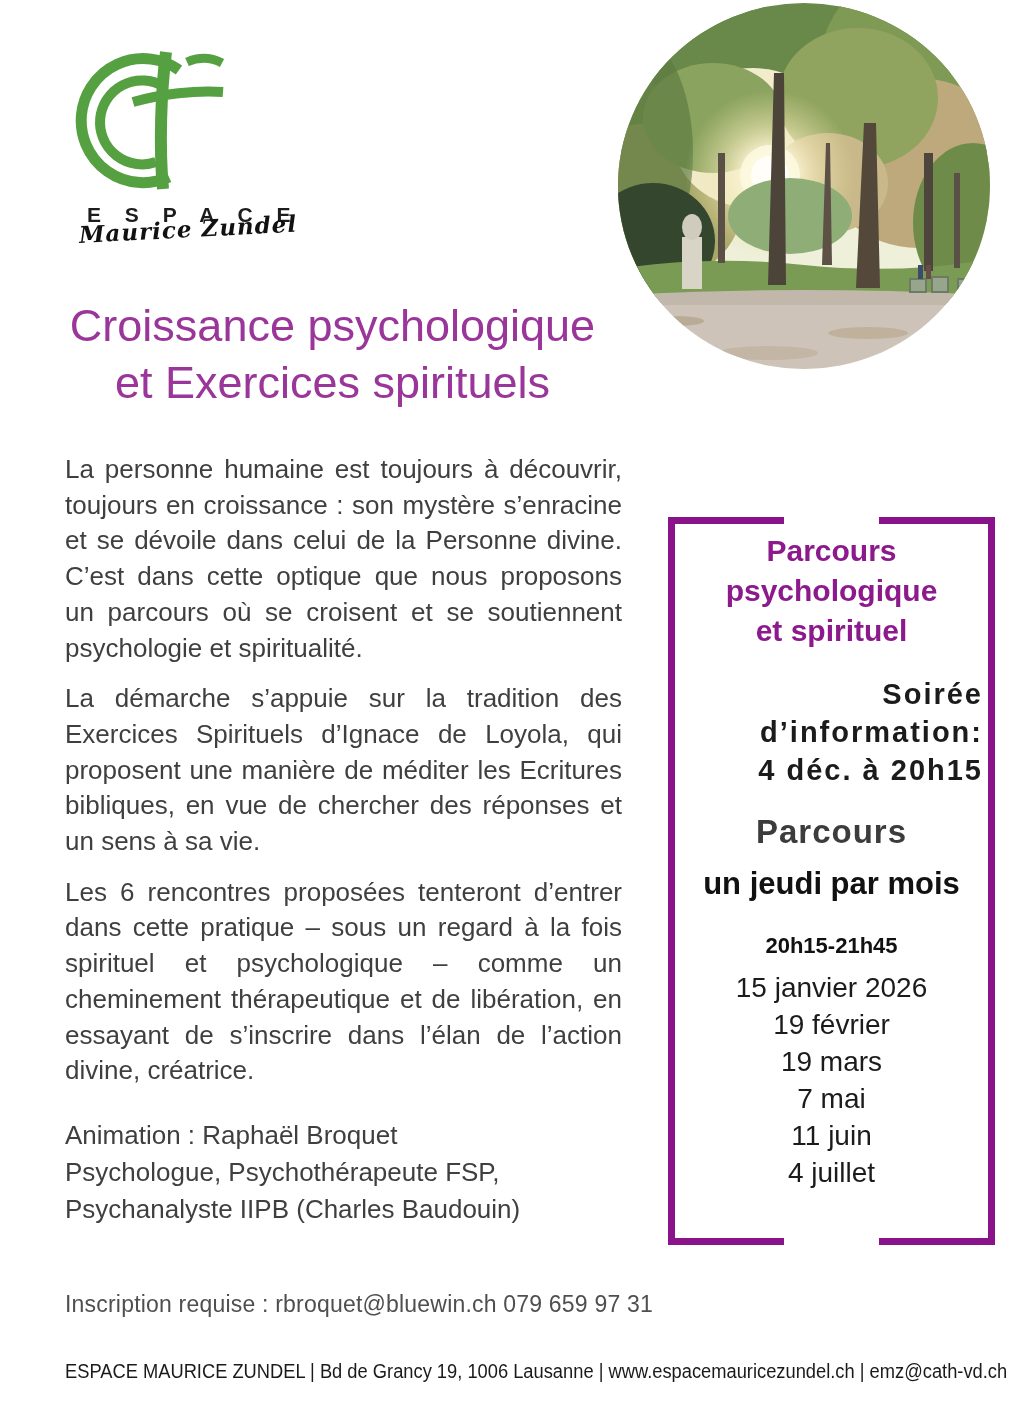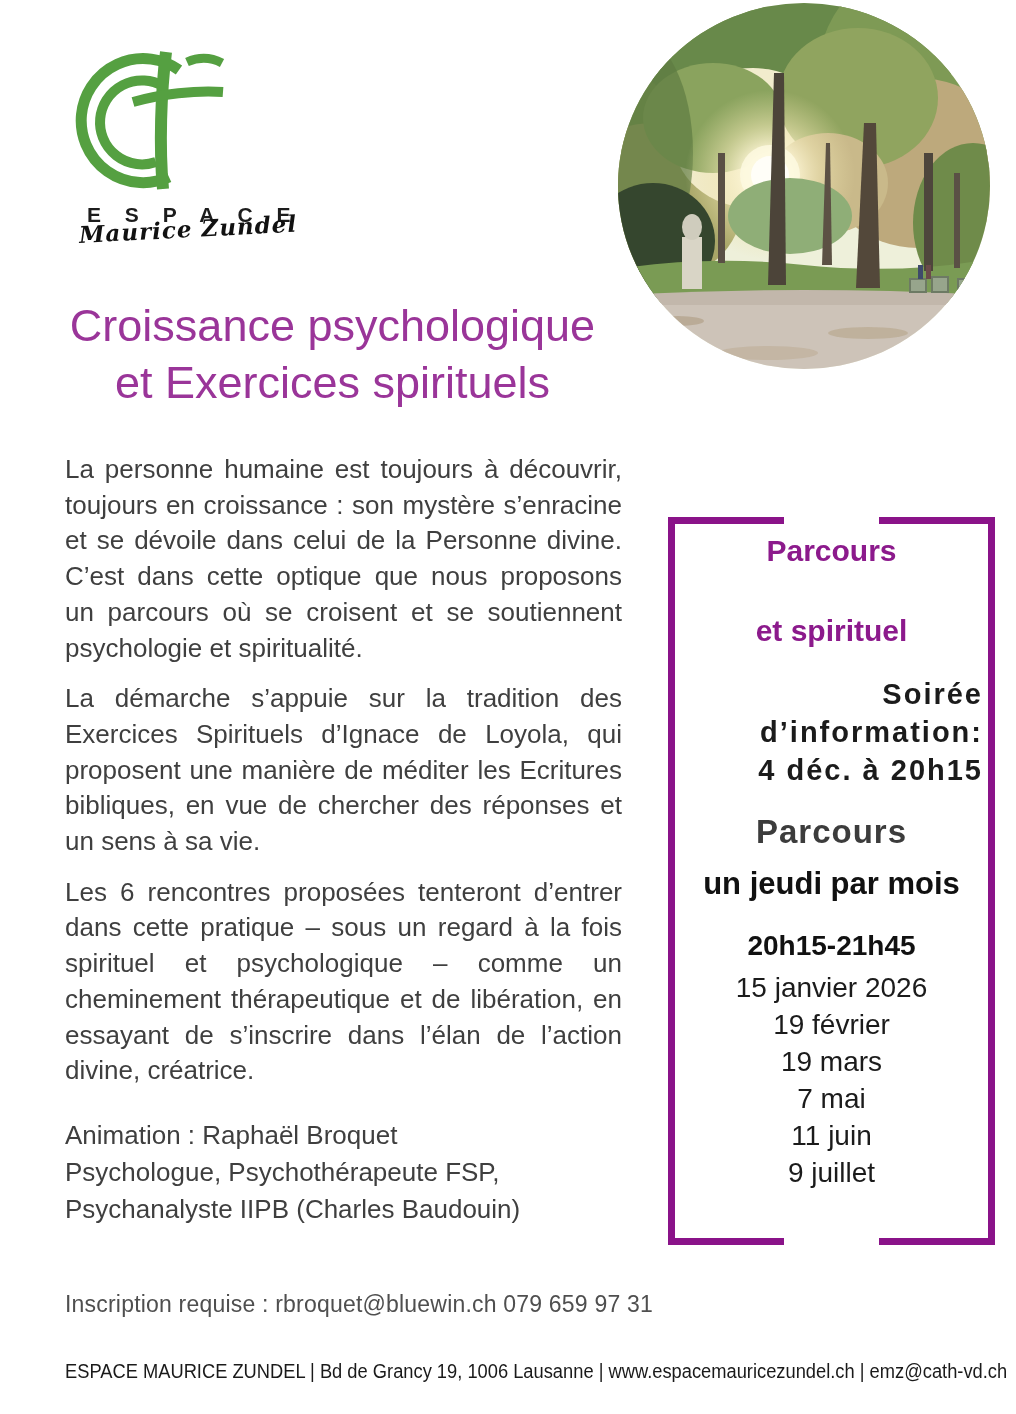--- a/index.html
+++ b/index.html
@@ -58,21 +58,21 @@
   .b-top-l{left:0;top:0;width:116px;height:7px;}
   .b-top-r{right:0;top:0;width:116px;height:7px;}
   .b-bot-l{left:0;bottom:0;width:116px;height:7px;}
   .b-bot-r{right:0;bottom:0;width:116px;height:7px;}
 
   .box-heading{color:var(--box-purple);font-weight:700;font-size:30px;line-height:40px;}
   .soiree{margin-top:24px;color:#1b1b1b;font-weight:700;font-size:29px;line-height:38px;letter-spacing:2px;text-align:right;}
   .parcours-title{margin-top:22px;color:#3c3c3c;font-weight:700;font-size:33px;line-height:42px;letter-spacing:1px;}
   .parcours-note{color:#3c3c3c;font-weight:700;font-size:22px;line-height:28px;}
   .frequency{margin-top:10px;color:#111;font-weight:700;font-size:31px;line-height:42px;}
-  .time-range{margin-top:20px;color:#111;font-weight:700;font-size:28px;line-height:42px;}
+  .time-range{margin-top:20px;color:#111;font-weight:700;font-size:22px;line-height:42px;}
   .dates{margin-top:2px;color:#1b1b1b;font-size:28px;line-height:37px;}
 
   
   .inscription{
     position:absolute;left:65px;top:1291px;width:900px;
     font-size:23px;color:#4f4f4f;letter-spacing:0.2px;
   }
   .footer-line{
     position:absolute;left:65px;top:1360px;width:1040px;
     font-size:20px;color:#1a1a1a;white-space:nowrap;
@@ -184,41 +184,41 @@
   <div class="info-box">
     <div class="bseg b-left"></div>
     <div class="bseg b-right"></div>
     <div class="bseg b-top-l"></div>
     <div class="bseg b-top-r"></div>
     <div class="bseg b-bot-l"></div>
     <div class="bseg b-bot-r"></div>
 
     <div class="box-heading">
       <span>Parcours</span><br>
-      <br>
+      <span>psychologique</span><br>
       <span>et spirituel</span>
     </div>
 
     <div class="soiree">
       <span>Soirée</span><br>
       <span>d’information:</span><br>
       <span>4 déc. à 20h15</span>
     </div>
 
     <div class="parcours-title">Parcours</div>
     <div class="frequency">un jeudi par mois</div>
     <div class="time-range">20h15-21h45</div>
 
     <div class="dates">
       <div>15 janvier 2026</div>
       <div>19 février</div>
       <div>19 mars</div>
       <div>7 mai</div>
       <div>11 juin</div>
-      <div>9 juillet</div>
+      <div>4 juillet</div>
     </div>
   </div>
 
   <div class="inscription">Inscription requise : rbroquet@bluewin.ch 079 659 97 31</div>
 
   <div class="footer-line">ESPACE MAURICE ZUNDEL | Bd de Grancy 19, 1006 Lausanne | www.espacemauricezundel.ch | emz@cath-vd.ch</div>
 
 </div>
 
 </body></html>

